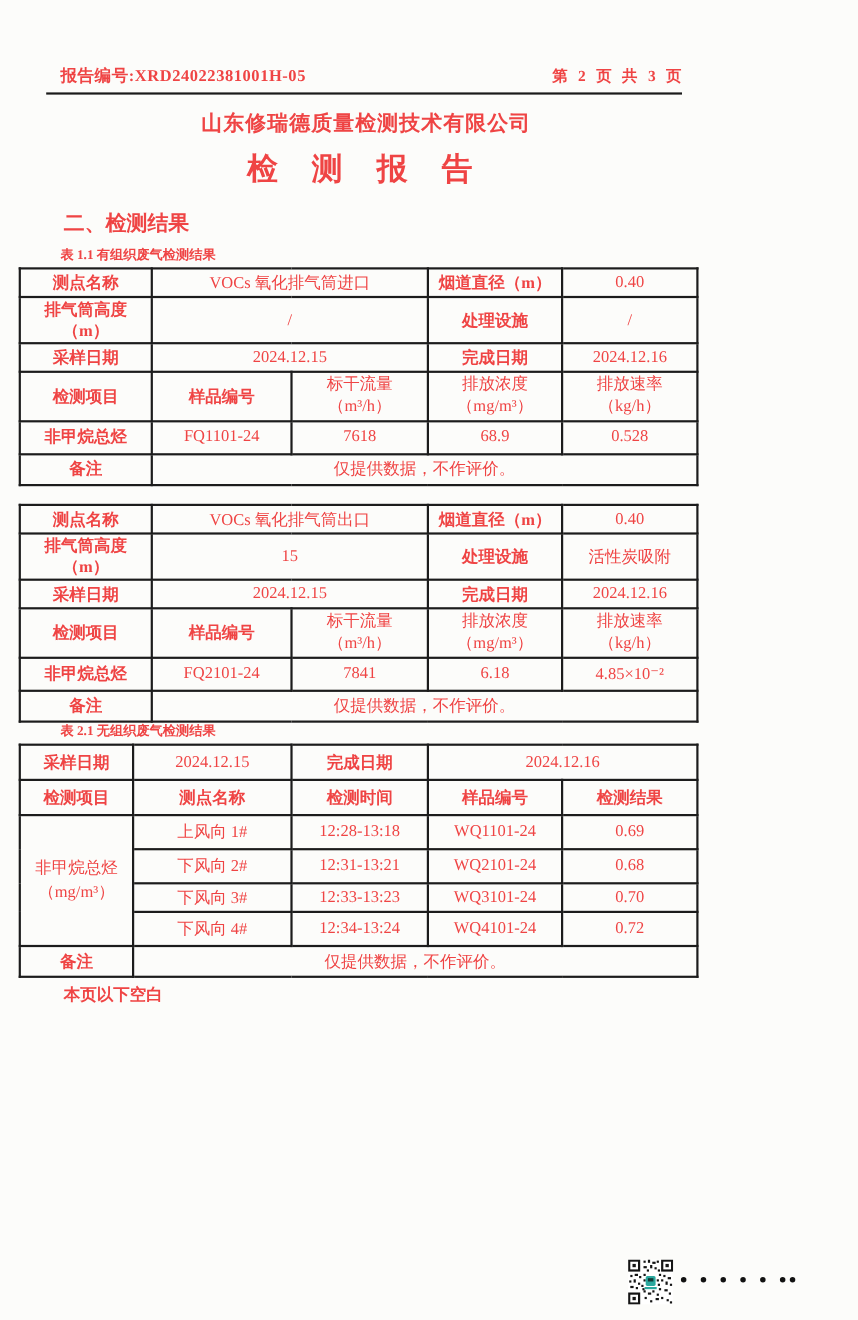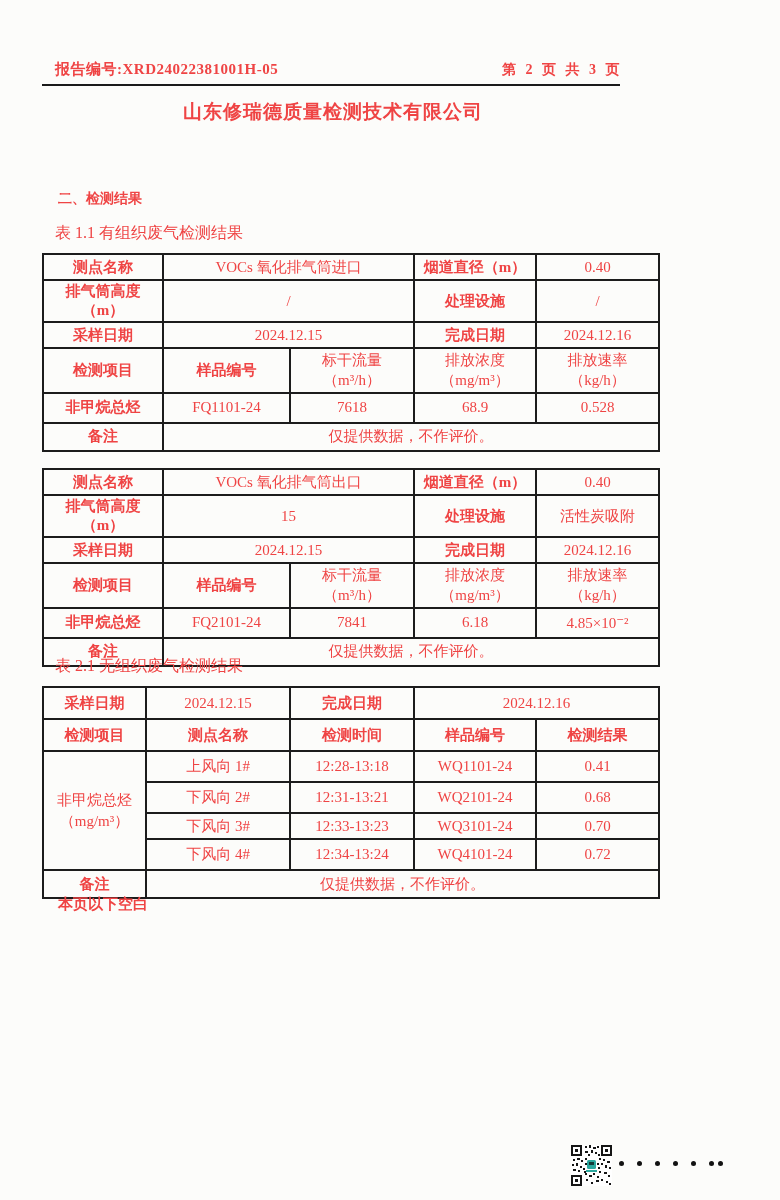--- a/index.html
+++ b/index.html
@@ -8,26 +8,26 @@
     background:#fcfcfa;color:#ef4444;
     font-family:"Liberation Serif","DejaVu Serif",serif;
     overflow:hidden;
   }
   .abs{position:absolute;}
   .report-line{top:60px;left:55px;font-size:15px;font-weight:bold;letter-spacing:.5px;}
   .page-indicator{top:61px;left:502px;font-size:14px;font-weight:bold;letter-spacing:3px;}
   .header-rule{top:84px;left:42px;width:578px;height:2px;background:#1a1a1a;}
   .company{top:99px;left:25px;width:616px;text-align:center;font-size:19px;font-weight:600;letter-spacing:1px;}
   .doc-title{top:135px;left:25px;width:616px;text-align:center;font-size:28px;font-weight:bold;letter-spacing:12px;}
-  .section-heading{top:190px;left:58px;font-size:14px;font-weight:bold;}
-  .caption{left:55px;font-size:16px;font-weight:normal;}
+  .section-heading{top:190px;left:58px;font-size:19px;font-weight:bold;}
+  .caption{left:55px;font-size:12px;font-weight:bold;}
   .cap1{top:223px;} .cap2{top:438px;} .cap3{top:656px;}
   table.t{
-    position:absolute;left:42px;width:616px;
-    border-collapse:collapse;table-layout:fixed;margin-top:10px;
+    position:absolute;left:17px;width:616px;
+    border-collapse:collapse;table-layout:fixed;
   }
   .t1{top:243px;} .t2{top:458px;} .t3{top:676px;}
   table.t td{
     border:2px solid #1c1c1c;text-align:center;vertical-align:middle;
     font-size:15px;padding:1px 2px;overflow:hidden;
   }
   td.lbl{font-weight:bold;}
   td.pre{white-space:pre-line;line-height:1.35;font-weight:normal;}
   .blank-note{top:895px;left:58px;font-size:15px;font-weight:bold;}
   .qr{top:1145px;left:571px;width:41px;height:41px;}
@@ -38,20 +38,21 @@
 </style>
 </head>
 <body>
 
 <div class="page">
 
   <div class="abs report-line">报告编号:XRD24022381001H-05</div>
   <div class="abs page-indicator">第 2 页 共 3 页</div>
   <div class="abs header-rule"></div>
   <div class="abs company">山东修瑞德质量检测技术有限公司</div>
+  <div class="abs doc-title">检 测 报 告</div>
 
   <div class="abs section-heading">二、检测结果</div>
 
   <div class="abs caption cap1">表 1.1 有组织废气检测结果</div>
   <table class="t t1">
     <colgroup>
         <col style="width:120px">
         <col style="width:127px">
         <col style="width:124px">
         <col style="width:122px">
@@ -173,21 +174,21 @@
       <td class="lbl">检测时间</td>
       <td class="lbl">样品编号</td>
       <td class="lbl">检测结果</td>
     </tr>
     <tr style="height:31px">
       <td rowspan="4" class="pre">非甲烷总烃
 （mg/m³）</td>
       <td>上风向 1#</td>
       <td>12:28-13:18</td>
       <td>WQ1101-24</td>
-      <td>0.41</td>
+      <td>0.69</td>
     </tr>
     <tr style="height:31px">
       <td>下风向 2#</td>
       <td>12:31-13:21</td>
       <td>WQ2101-24</td>
       <td>0.68</td>
     </tr>
     <tr style="height:26px">
       <td>下风向 3#</td>
       <td>12:33-13:23</td>

